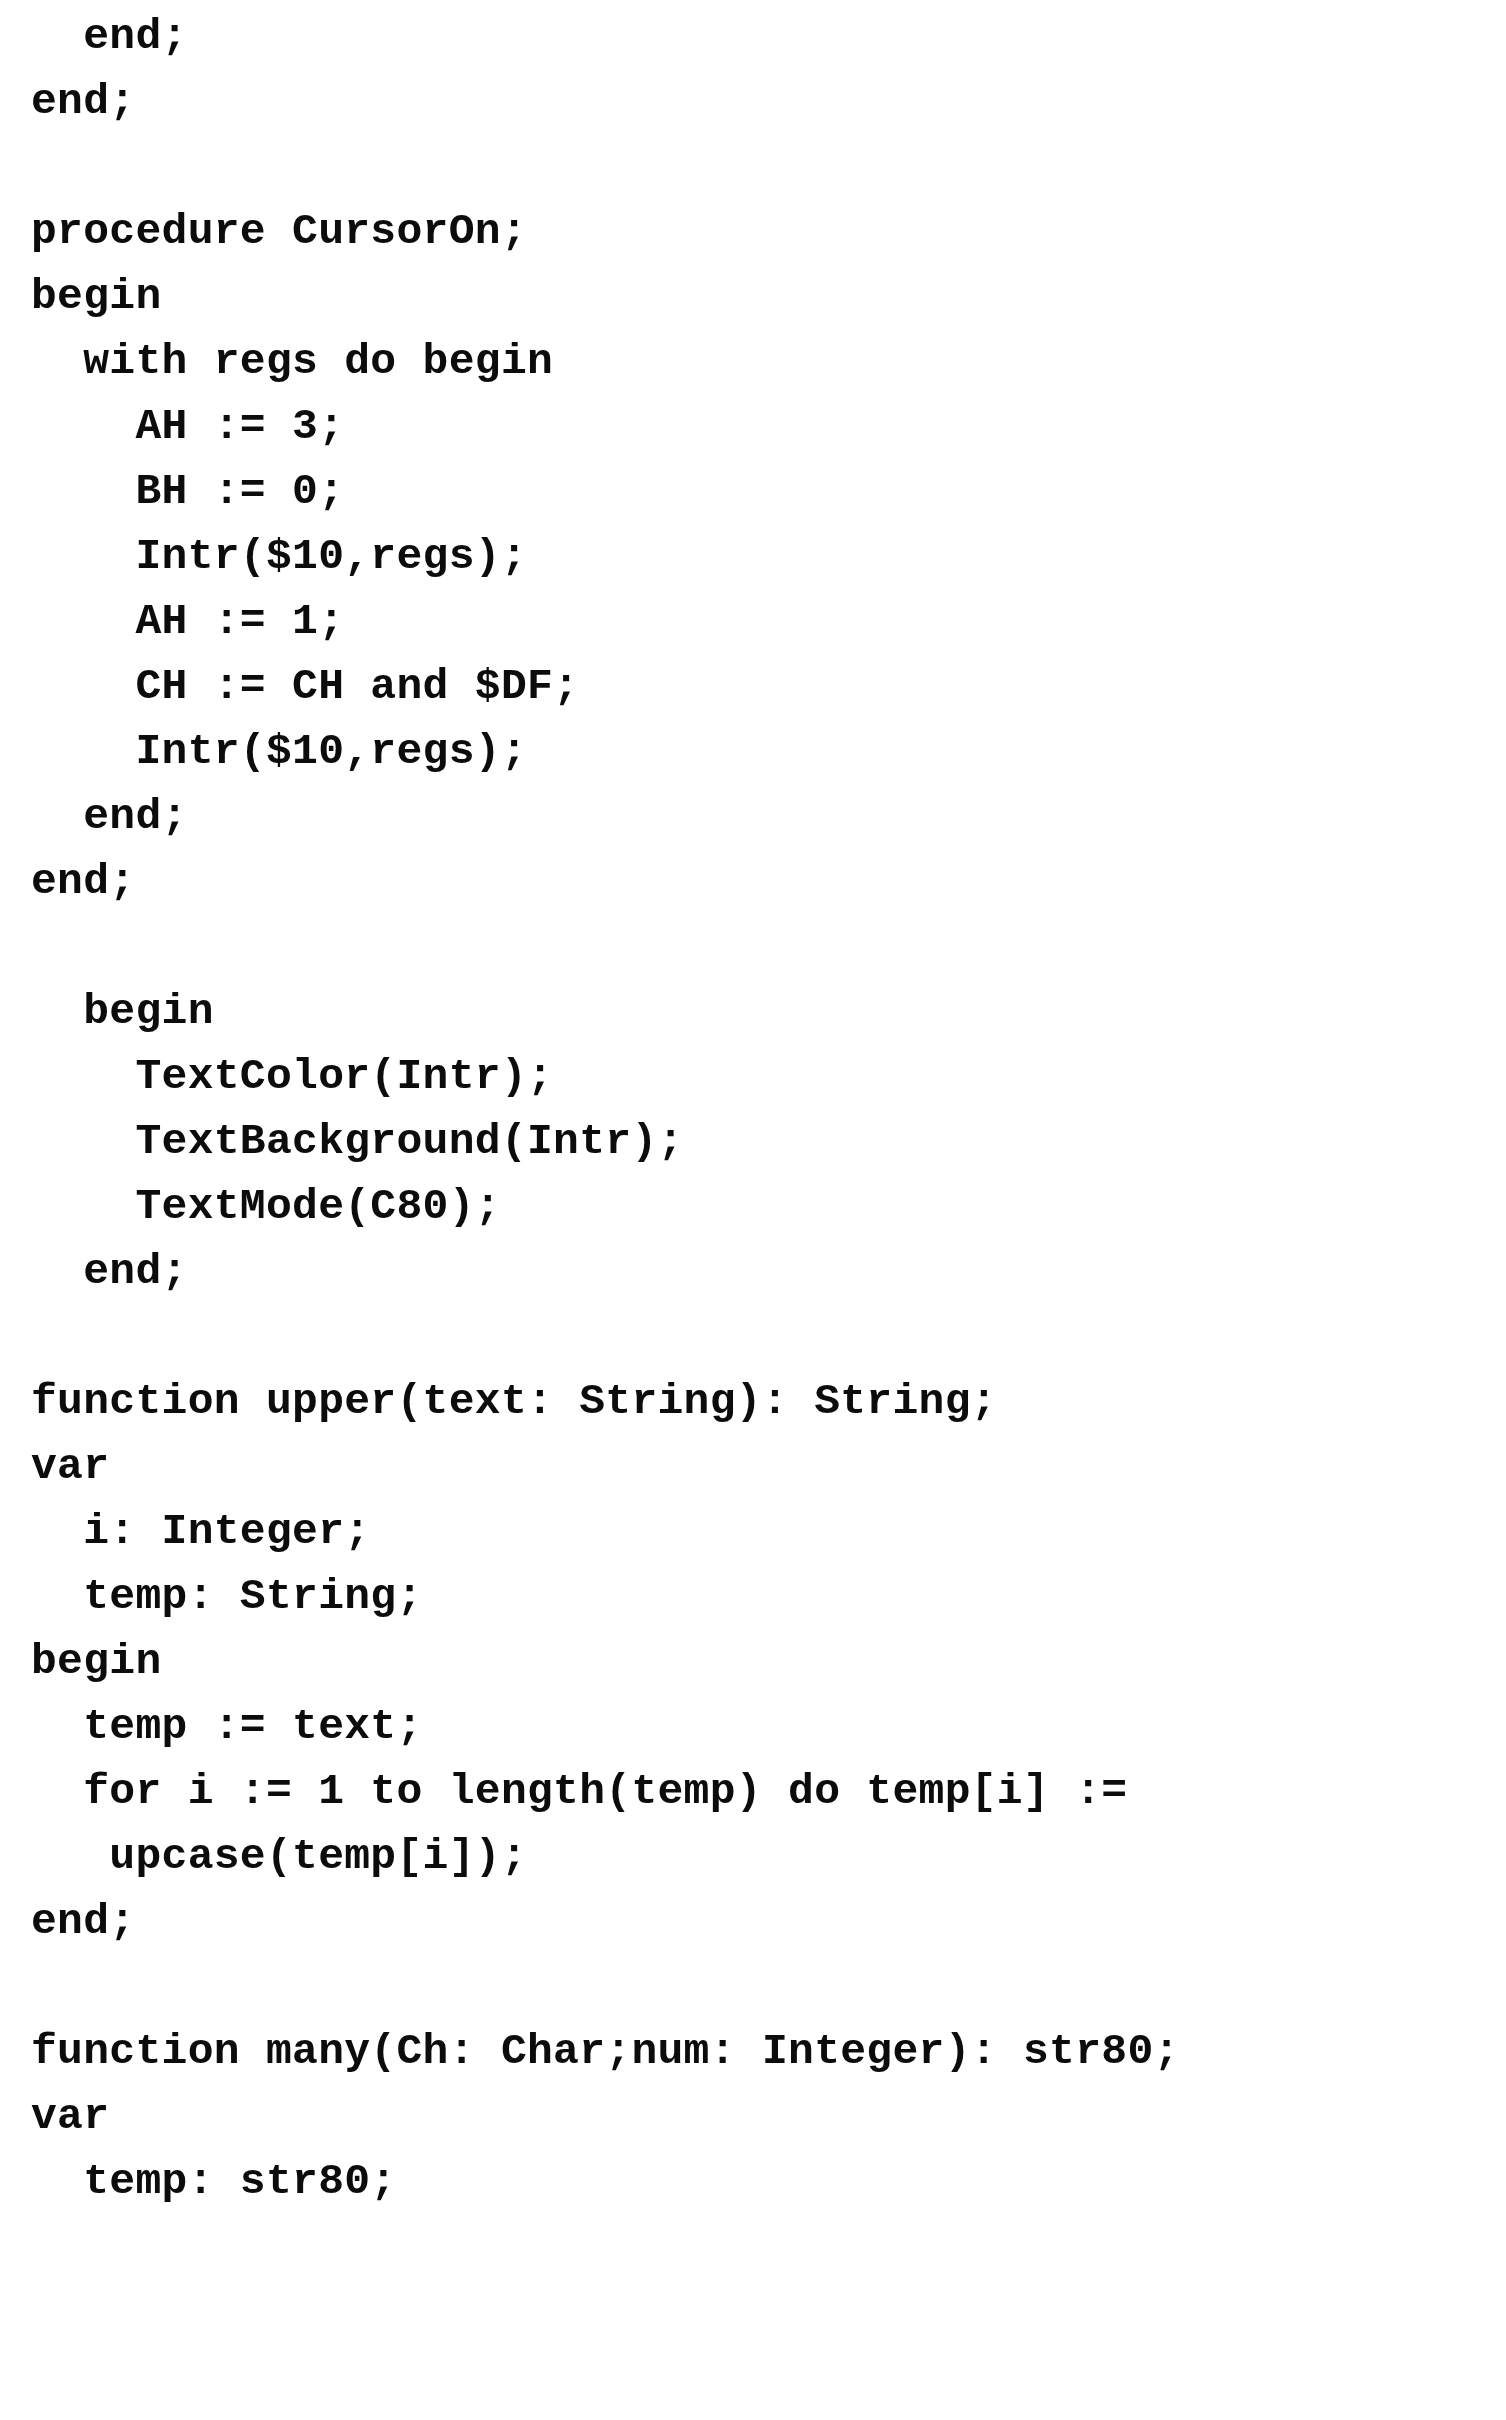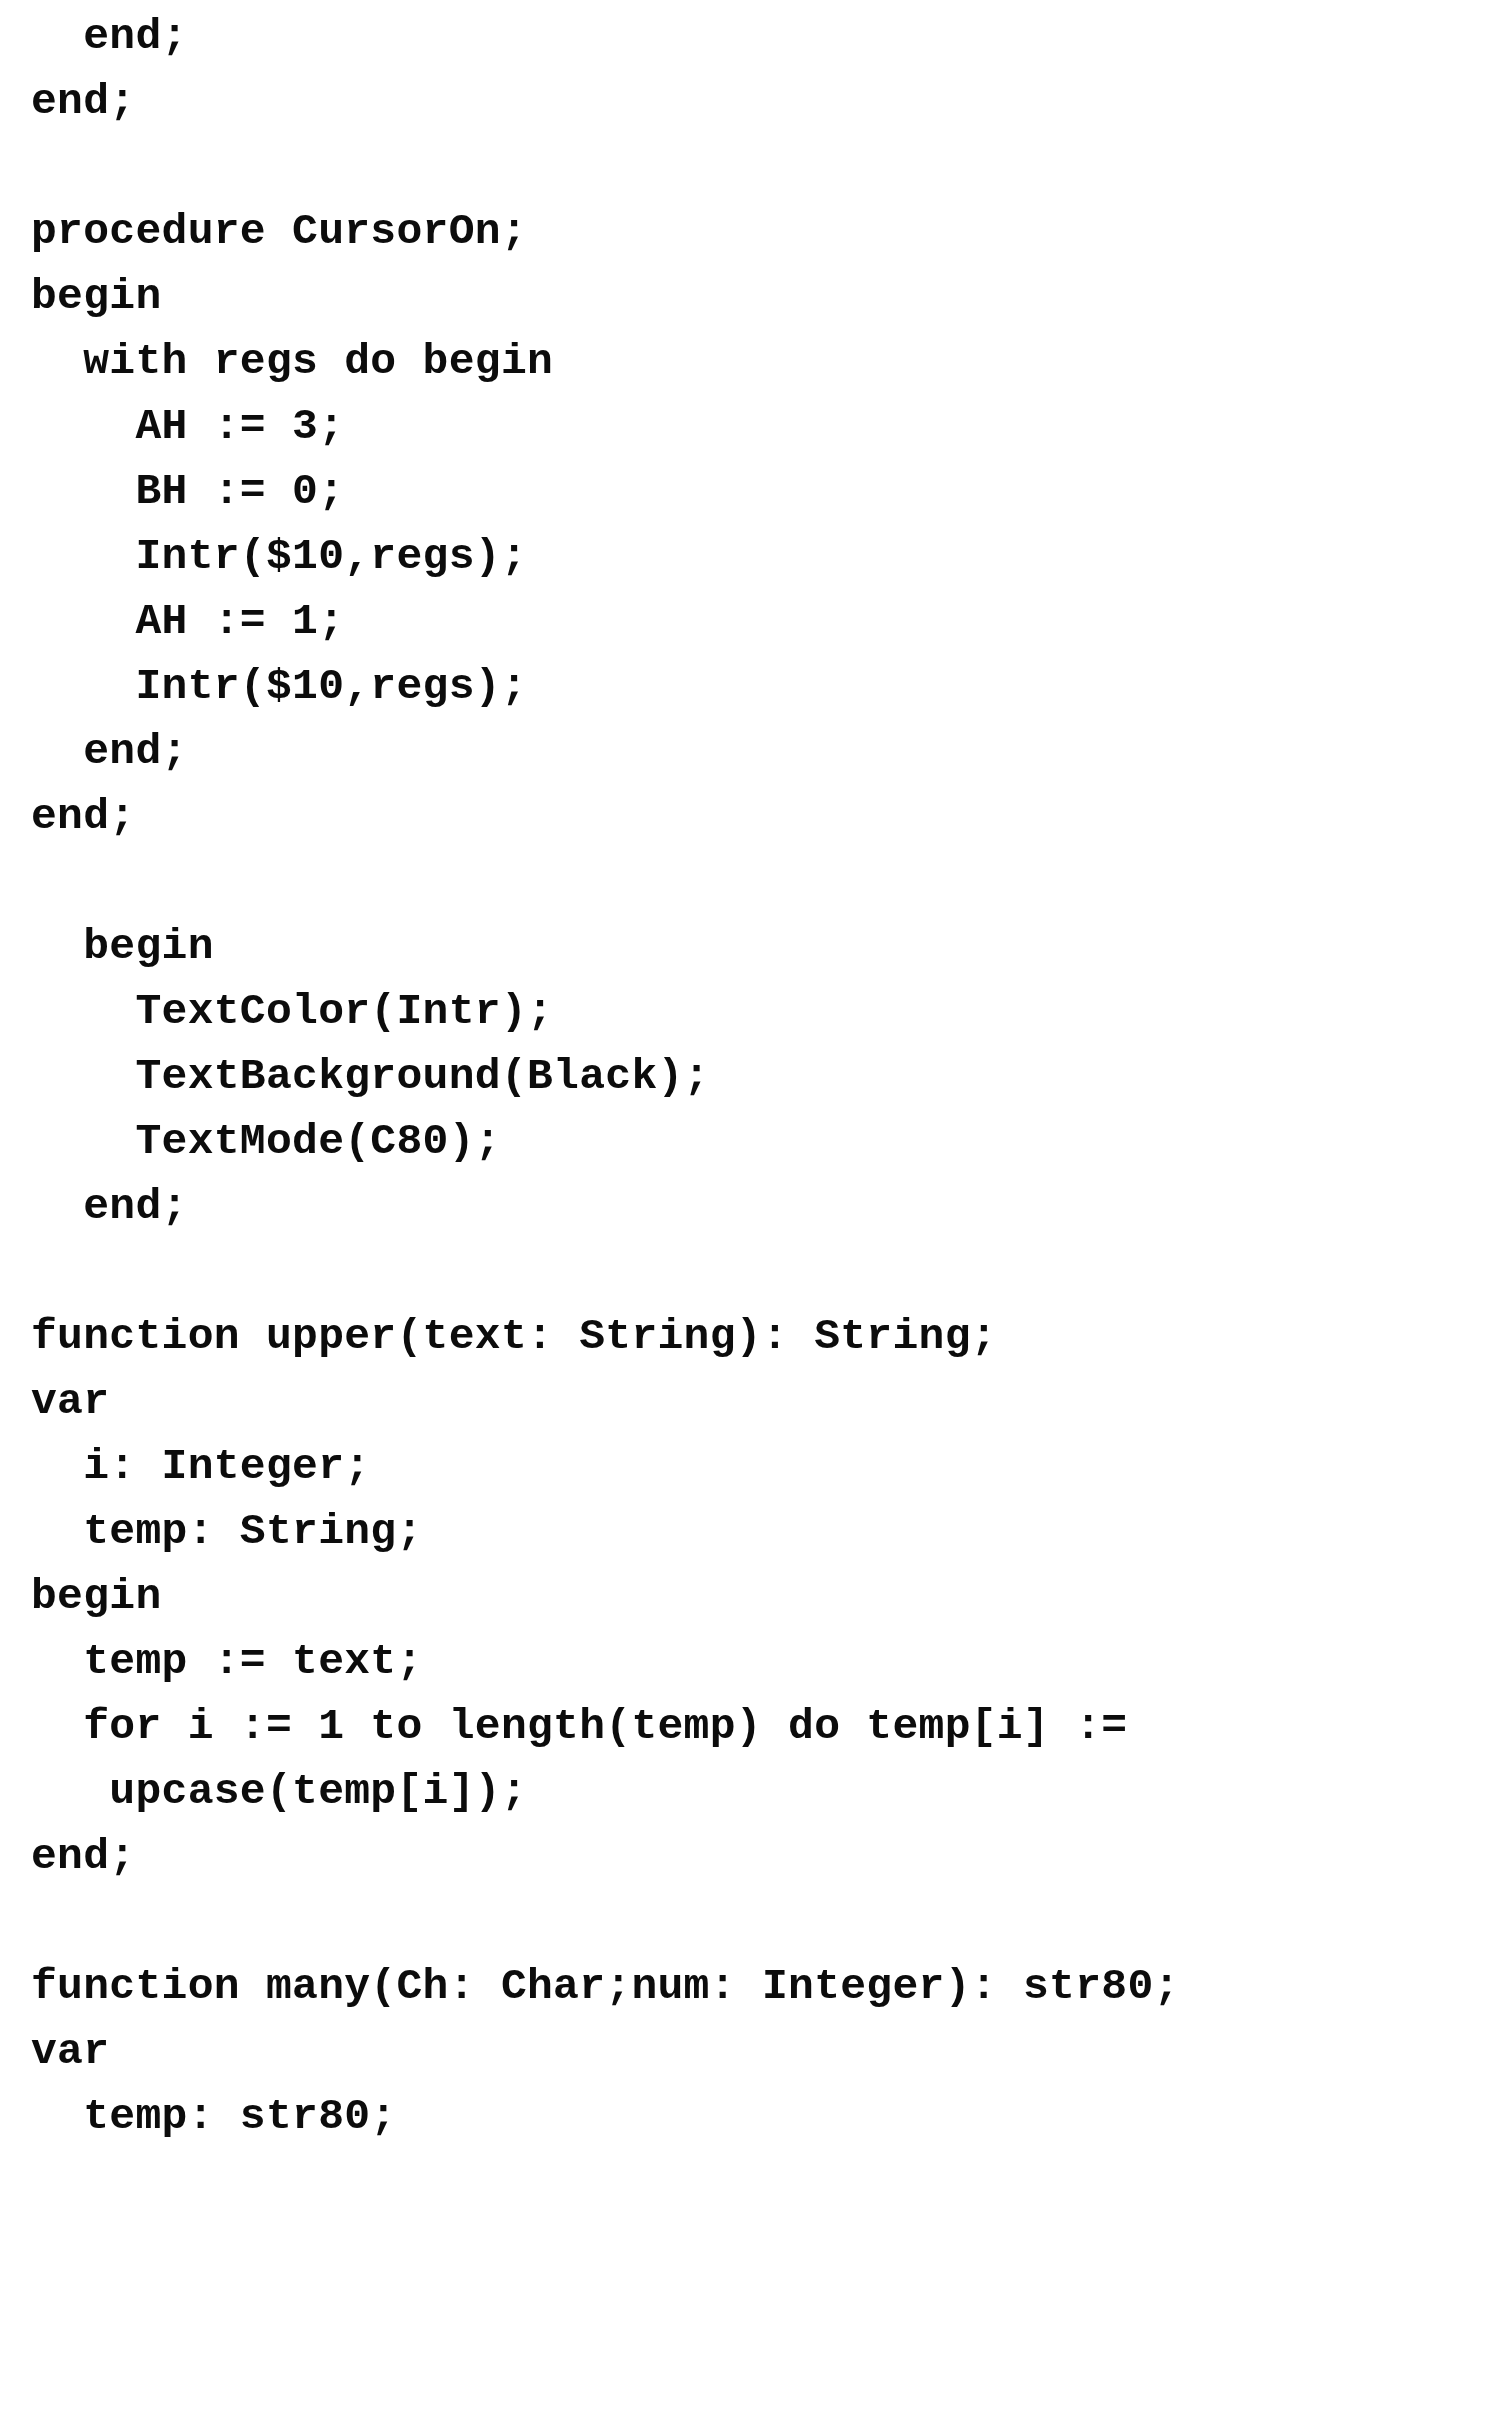--- a/index.html
+++ b/index.html
@@ -41,27 +41,28 @@
     <div class="ln">  end;</div>
     <div class="ln">end;</div>
     <div class="ln"></div>
     <div class="ln">procedure CursorOn;</div>
     <div class="ln">begin</div>
     <div class="ln">  with regs do begin</div>
     <div class="ln">    AH := 3;</div>
     <div class="ln">    BH := 0;</div>
     <div class="ln">    Intr($10,regs);</div>
     <div class="ln">    AH := 1;</div>
+    <div class="ln">    CH := CH and $DF;</div>
     <div class="ln">    Intr($10,regs);</div>
     <div class="ln">  end;</div>
     <div class="ln">end;</div>
     <div class="ln"></div>
     <div class="ln">  begin</div>
     <div class="ln">    TextColor(Intr);</div>
-    <div class="ln">    TextBackground(Black);</div>
+    <div class="ln">    TextBackground(Intr);</div>
     <div class="ln">    TextMode(C80);</div>
     <div class="ln">  end;</div>
     <div class="ln"></div>
     <div class="ln">function upper(text: String): String;</div>
     <div class="ln">var</div>
     <div class="ln">  i: Integer;</div>
     <div class="ln">  temp: String;</div>
     <div class="ln">begin</div>
     <div class="ln">  temp := text;</div>
     <div class="ln">  for i := 1 to length(temp) do temp[i] :=</div>

